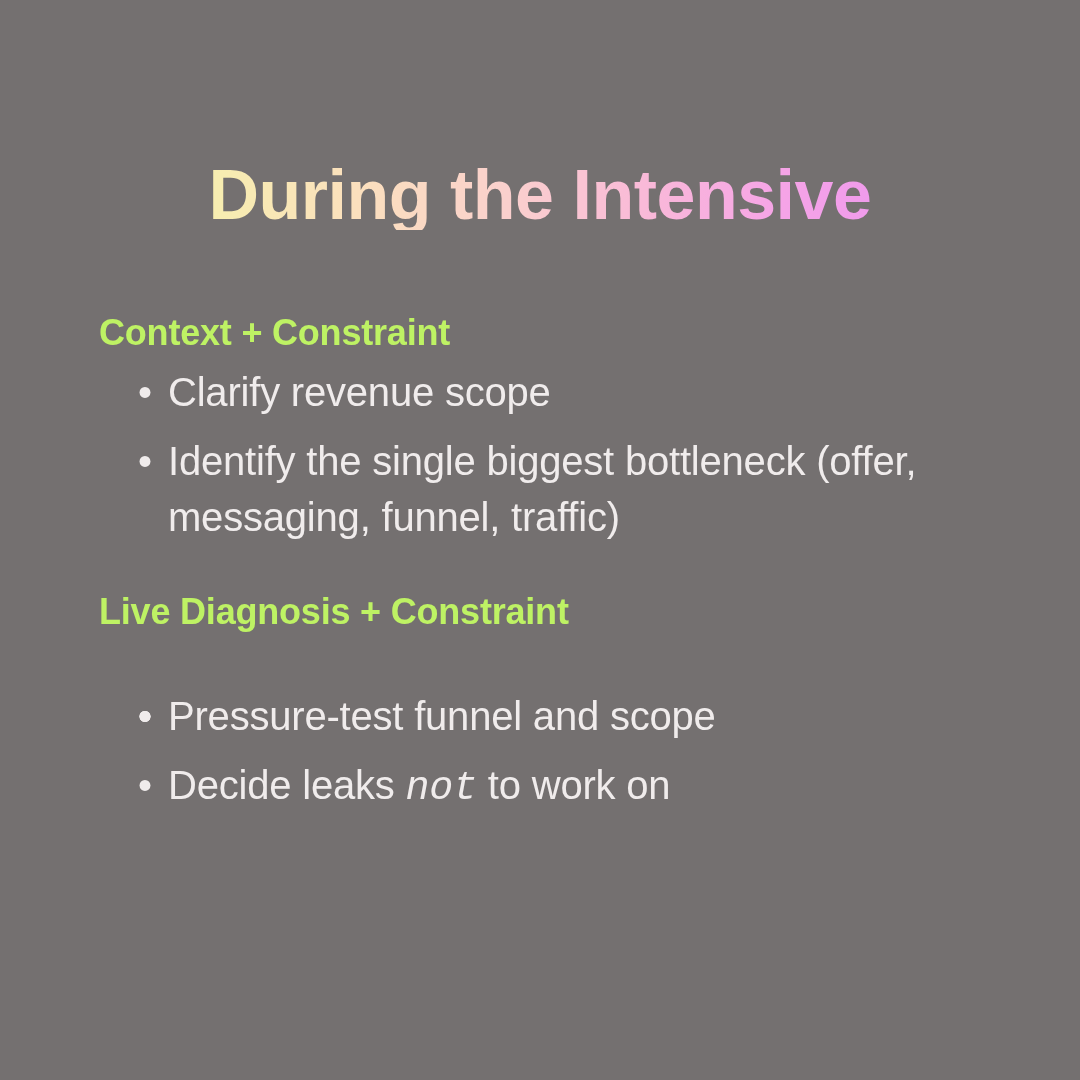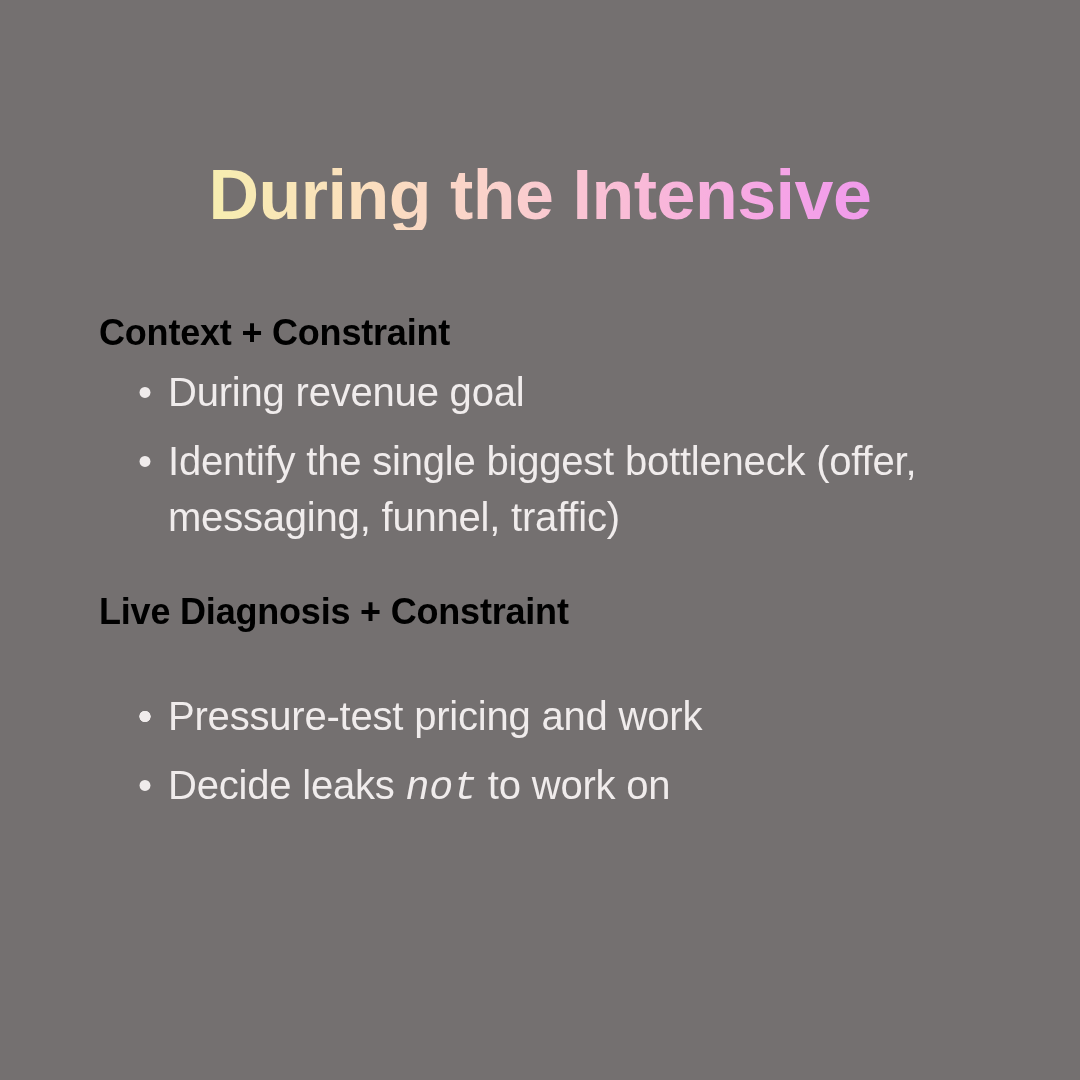--- a/index.html
+++ b/index.html
@@ -57,21 +57,21 @@
     top: 312px;
     left: 99px;
     width: 900px;
   }
 
   .section { }
 
   .section-heading {
     font-size: 36px;
     font-weight: bold;
-    color: #000000;
+    color: #bef264;
     line-height: 1.18;
     letter-spacing: -0.2px;
   }
 
   .bullet-list {
     list-style: none;
     margin-top: 10px;
   }
 
   .bullet-list.spaced {
@@ -116,21 +116,21 @@
   </div>
 
   <div class="body-area">
 
     <div class="section">
       <div class="section-heading">Context + Constraint</div>
 
       <ul class="bullet-list">
         <li class="bullet-item">
           <span class="bullet-dot">•</span>
-          <span>During revenue goal</span>
+          <span>Clarify revenue scope</span>
         </li>
         <li class="bullet-item">
           <span class="bullet-dot">•</span>
           <span>Identify the single biggest bottleneck (offer, messaging, funnel, traffic)</span>
         </li>
       </ul>
     </div>
 
     <div class="gap"></div>
 
@@ -139,21 +139,21 @@
 
       <ul class="bullet-list spaced">
         <li class="bullet-item">
           <span class="bullet-dot">•</span>
         </li>
         <li class="bullet-item">
           <span class="bullet-dot">•</span>
         </li>
         <li class="bullet-item">
           <span class="bullet-dot">•</span>
-          <span>Pressure-test pricing and work</span>
+          <span>Pressure-test funnel and scope</span>
         </li>
         <li class="bullet-item">
           <span class="bullet-dot">•</span>
           <span>Decide leaks </span><span class="emph-italic">not</span><span> to work on</span>
         </li>
       </ul>
     </div>
 
   </div>
 </div>

